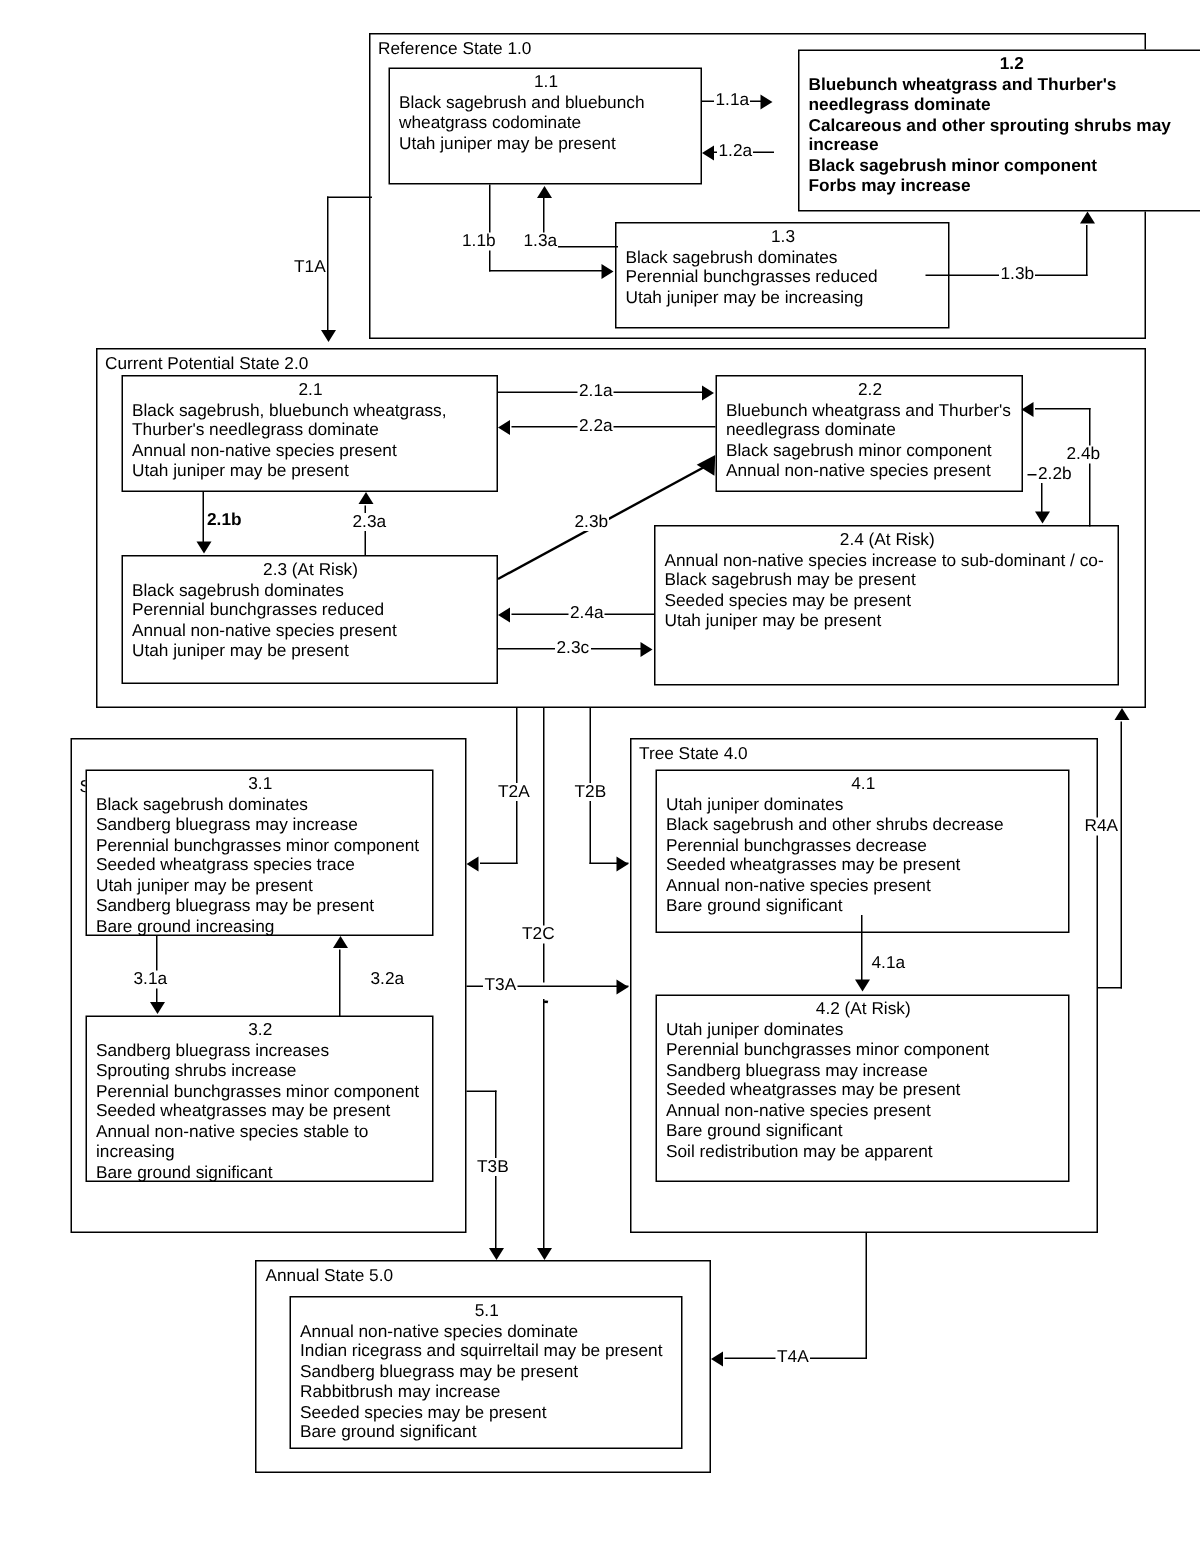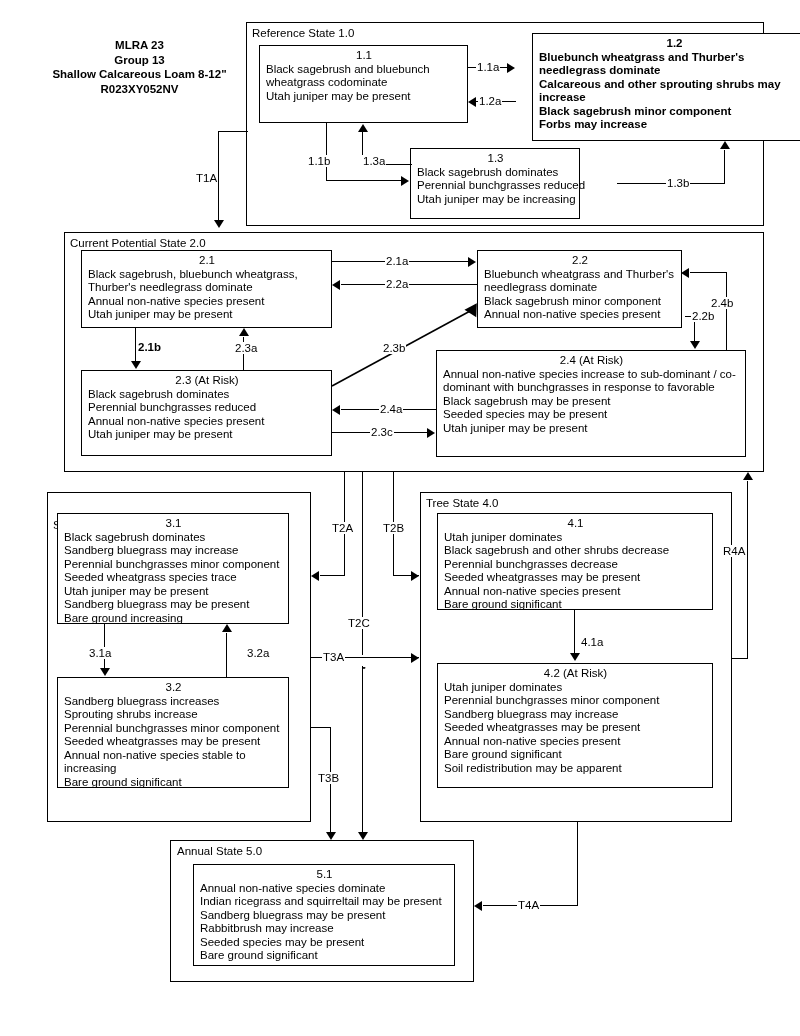--- a/index.html
+++ b/index.html
@@ -74,26 +74,20 @@
     line-height:14.5px;
     white-space:nowrap;
   }
   .hop{position:absolute;}
 </style>
 </head>
 <body>
 
 <div id="page">
 
-  <div class="hdr" style="left:32px;top:38px;width:215px;">
-    <div>MLRA 23</div>
-    <div>Group 13</div>
-    <div>Shallow Calcareous Loam 8-12"</div>
-    <div>R023XY052NV</div>
-  </div>
 
   <div class="state-box" style="left:246px;top:22px;width:518px;height:204px;"></div>
   <div class="state-label" style="left:252px;top:27px;">Reference State 1.0</div>
 
   <div class="phase-box" style="left:259px;top:45px;width:209px;height:78px;">
     <div class="phase-title">1.1</div>
     <div class="phase-line">Black sagebrush and bluebunch</div>
     <div class="phase-line">wheatgrass codominate</div>
     <div class="phase-line">Utah juniper may be present</div>
   </div>
@@ -101,21 +95,21 @@
   <div class="phase-box" style="left:532px;top:33px;width:284px;height:108px;font-weight:bold;">
     <div class="phase-title">1.2</div>
     <div class="phase-line">Bluebunch wheatgrass and Thurber's</div>
     <div class="phase-line">needlegrass dominate</div>
     <div class="phase-line">Calcareous and other sprouting shrubs may</div>
     <div class="phase-line">increase</div>
     <div class="phase-line">Black sagebrush minor component</div>
     <div class="phase-line">Forbs may increase</div>
   </div>
 
-  <div class="phase-box" style="left:410px;top:148px;width:170px;height:71px;">
+  <div class="phase-box" style="left:410px;top:148px;width:223px;height:71px;">
     <div class="phase-title">1.3</div>
     <div class="phase-line">Black sagebrush dominates</div>
     <div class="phase-line">Perennial bunchgrasses reduced</div>
     <div class="phase-line">Utah juniper may be increasing</div>
   </div>
 
   <div class="ln lnh" style="left:468px;top:67px;width:40px;"></div>
   <div class="arw arw-r" style="left:507px;top:63px;"></div>
   <div class="tlab" style="left:476px;top:61px;">1.1a</div>
 
@@ -124,21 +118,21 @@
   <div class="tlab" style="left:478px;top:95px;">1.2a</div>
 
   <div class="ln lnv" style="left:326px;top:123px;height:58px;"></div>
   <div class="ln lnh" style="left:326px;top:180px;width:76px;"></div>
   <div class="arw arw-r" style="left:401px;top:176px;"></div>
   <div class="tlab" style="left:307px;top:155px;">1.1b</div>
 
   <div class="ln lnh" style="left:362px;top:164px;width:50px;"></div>
   <div class="ln lnv" style="left:362px;top:132px;height:33px;"></div>
   <div class="arw arw-u" style="left:358px;top:124px;"></div>
-  <div class="tlab" style="left:348px;top:155px;margin-left:14px;">1.3a</div>
+  <div class="tlab" style="left:348px;top:155px;">1.3a</div>
 
   <div class="ln lnh" style="left:617px;top:183px;width:108px;"></div>
   <div class="ln lnv" style="left:724px;top:150px;height:34px;"></div>
   <div class="arw arw-u" style="left:720px;top:141px;"></div>
   <div class="tlab" style="left:666px;top:177px;">1.3b</div>
 
   <div class="ln lnh" style="left:218px;top:131px;width:30px;"></div>
   <div class="ln lnv" style="left:218px;top:131px;height:90px;"></div>
   <div class="arw arw-d" style="left:214px;top:220px;"></div>
   <div class="tlab" style="left:195px;top:172px;">T1A</div>
@@ -166,21 +160,20 @@
     <div class="phase-title">2.3 (At Risk)</div>
     <div class="phase-line">Black sagebrush dominates</div>
     <div class="phase-line">Perennial bunchgrasses reduced</div>
     <div class="phase-line">Annual non-native species present</div>
     <div class="phase-line">Utah juniper may be present</div>
   </div>
 
   <div class="phase-box" style="left:436px;top:350px;width:310px;height:107px;">
     <div class="phase-title">2.4 (At Risk)</div>
     <div class="phase-line">Annual non-native species increase to sub-dominant / co-</div>
-    <div class="phase-line">dominant with bunchgrasses in response to favorable</div>
     <div class="phase-line">Black sagebrush may be present</div>
     <div class="phase-line">Seeded species may be present</div>
     <div class="phase-line">Utah juniper may be present</div>
   </div>
 
   <div class="ln lnh" style="left:332px;top:261px;width:136px;"></div>
   <div class="arw arw-r" style="left:468px;top:257px;"></div>
   <div class="tlab" style="left:385px;top:255px;">2.1a</div>
 
   <div class="ln lnh" style="left:341px;top:284px;width:136px;"></div>
@@ -249,21 +242,21 @@
   <div class="arw arw-d" style="left:100px;top:668px;"></div>
   <div class="tlab" style="left:88px;top:647px;">3.1a</div>
 
   <div class="ln lnv" style="left:226px;top:633px;height:45px;"></div>
   <div class="arw arw-u" style="left:222px;top:624px;"></div>
   <div class="tlab" style="left:212px;top:647px;margin-left:34px;">3.2a</div>
 
   <div class="state-box" style="left:420px;top:492px;width:312px;height:330px;"></div>
   <div class="state-label" style="left:426px;top:497px;">Tree State 4.0</div>
 
-  <div class="phase-box" style="left:437px;top:513px;width:276px;height:97px;">
+  <div class="phase-box" style="left:437px;top:513px;width:276px;height:109px;">
     <div class="phase-title">4.1</div>
     <div class="phase-line">Utah juniper dominates</div>
     <div class="phase-line">Black sagebrush and other shrubs decrease</div>
     <div class="phase-line">Perennial bunchgrasses decrease</div>
     <div class="phase-line">Seeded wheatgrasses may be present</div>
     <div class="phase-line">Annual non-native species present</div>
     <div class="phase-line">Bare ground significant</div>
   </div>
 
   <div class="phase-box" style="left:437px;top:663px;width:276px;height:125px;">

